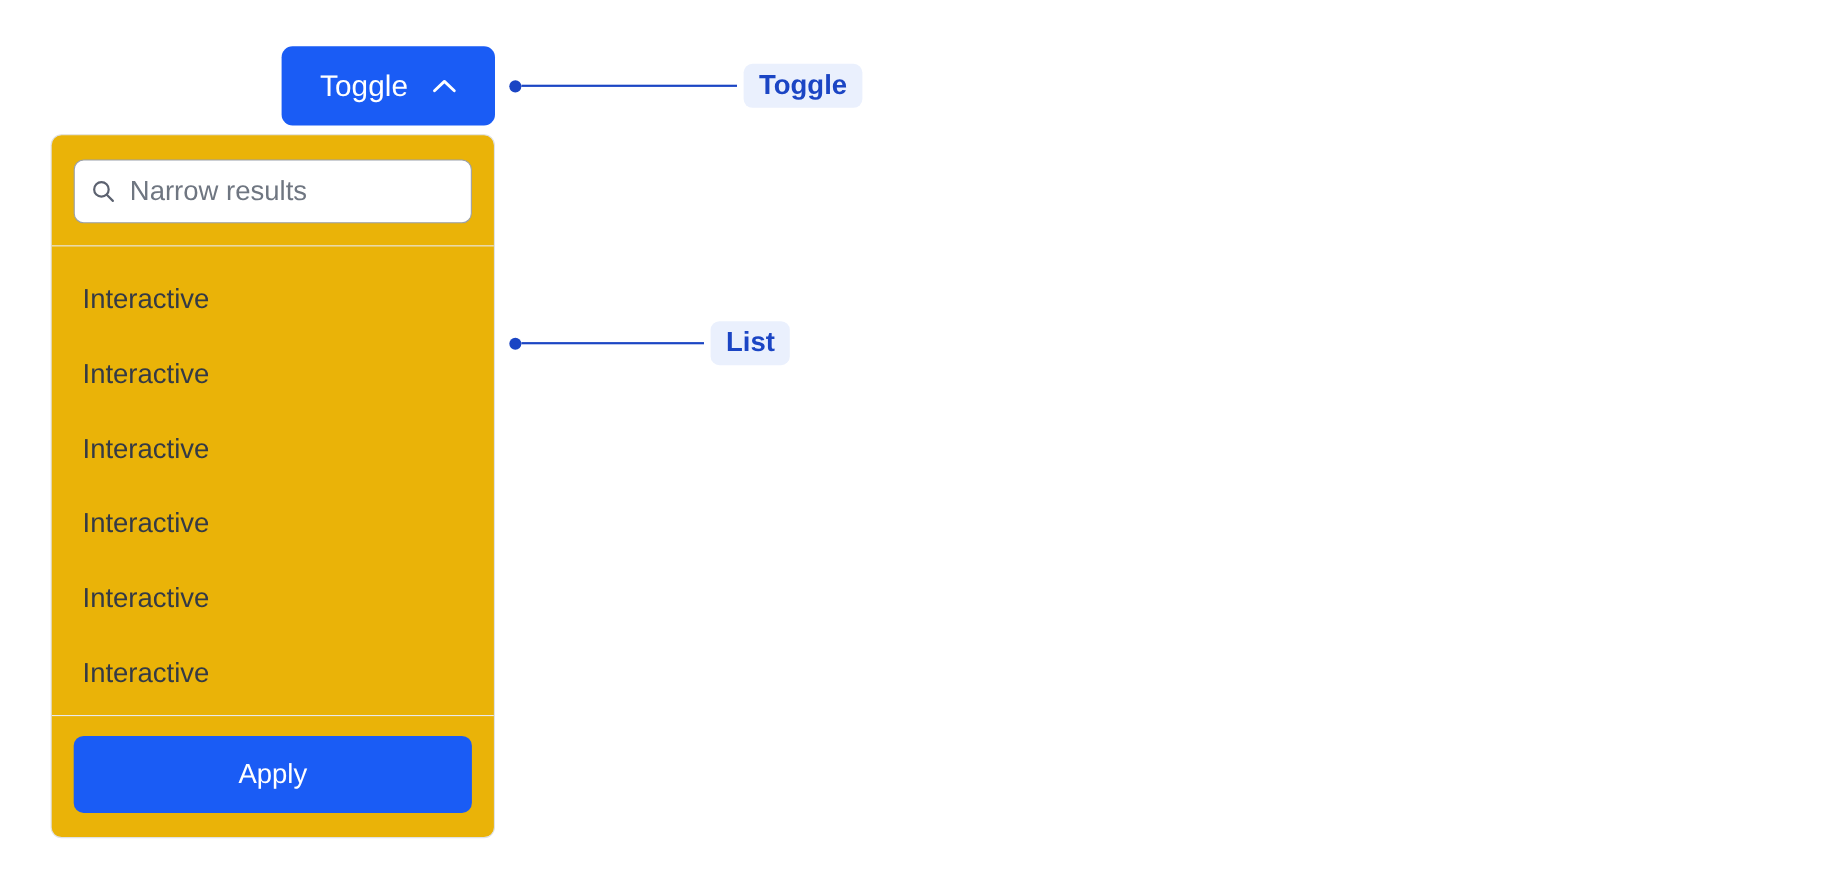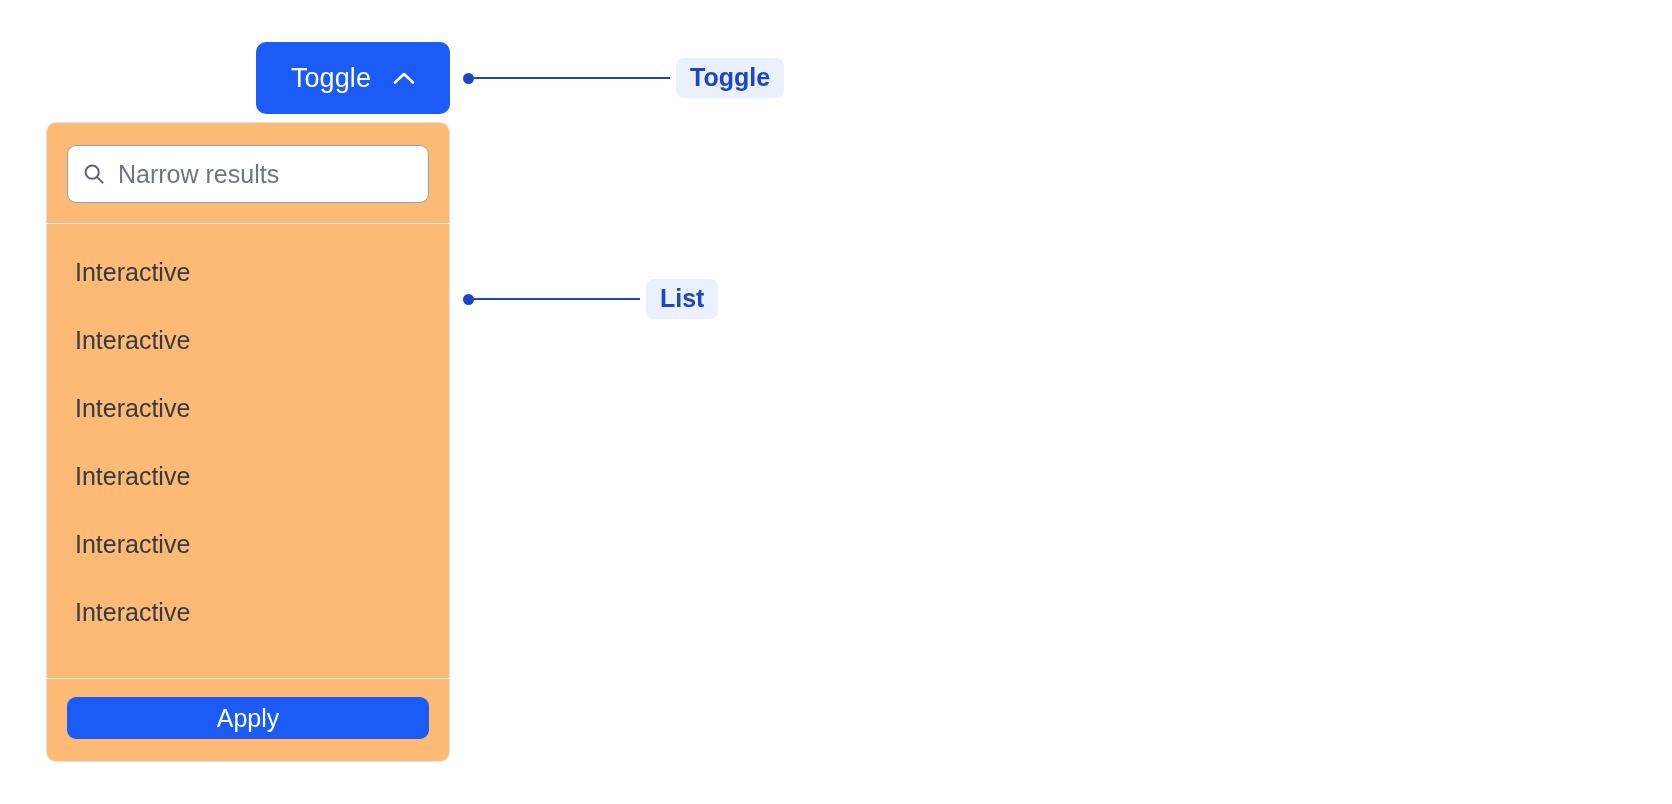--- a/index.html
+++ b/index.html
@@ -49,21 +49,21 @@
     height: 14px;
   }
 
   
   .panel {
     position: absolute;
     left: 46px;
     top: 122px;
     width: 404px;
     height: 640px;
-    background: #fdba74;
+    background: #eab308;
     border: 1px solid #dfe2e6;
     border-radius: 10px;
     display: flex;
     flex-direction: column;
     overflow: hidden;
   }
 
   
   .panel-header {
     padding: 22px 20px 20px 20px;
@@ -122,21 +122,21 @@
   }
 
   
   .panel-footer {
     flex: 0 0 auto;
     border-top: 1px solid #e8eaed;
     padding: 18px 20px 22px 20px;
   }
   .apply-button {
     width: 100%;
-    height: 42px;
+    height: 70px;
     background: #1a5cf5;
     border: none;
     border-radius: 9px;
     color: #ffffff;
     font-family: "Liberation Sans", sans-serif;
     font-size: 25px;
     cursor: pointer;
     line-height: 1;
   }
 
@@ -168,21 +168,21 @@
     padding: 5px 14px 7px 14px;
     line-height: 1.15;
     white-space: nowrap;
     margin-left: 6px;
   }
 
   .anno-toggle { left: 463px; top: 66px; }
   .anno-toggle .anno-line { width: 196px; }
   .anno-header { left: 445px; top: 158px; }
   .anno-header .anno-line { width: 170px; }
-  .anno-list   { left: 463px; top: 287px; }
+  .anno-list   { left: 463px; top: 300px; }
   .anno-list   .anno-line { width: 166px; }
   .anno-footer { left: 447px; top: 658px; }
   .anno-footer .anno-line { width: 176px; }
 </style>
 </head>
 <body>
 
 <div class="stage">
 
   <button class="toggle-button">

